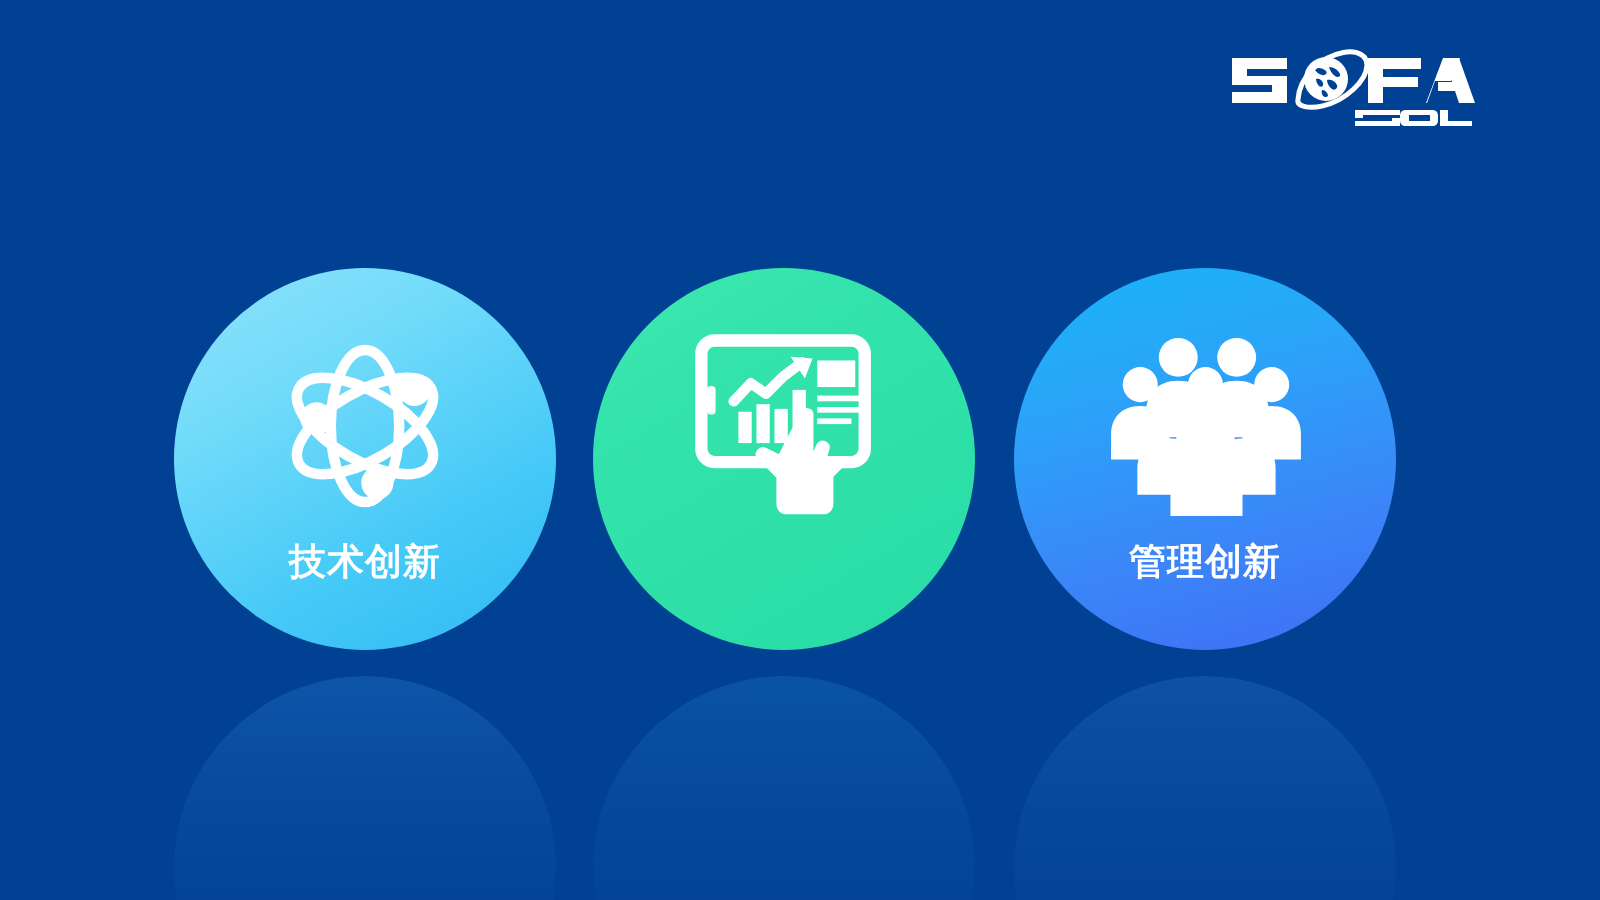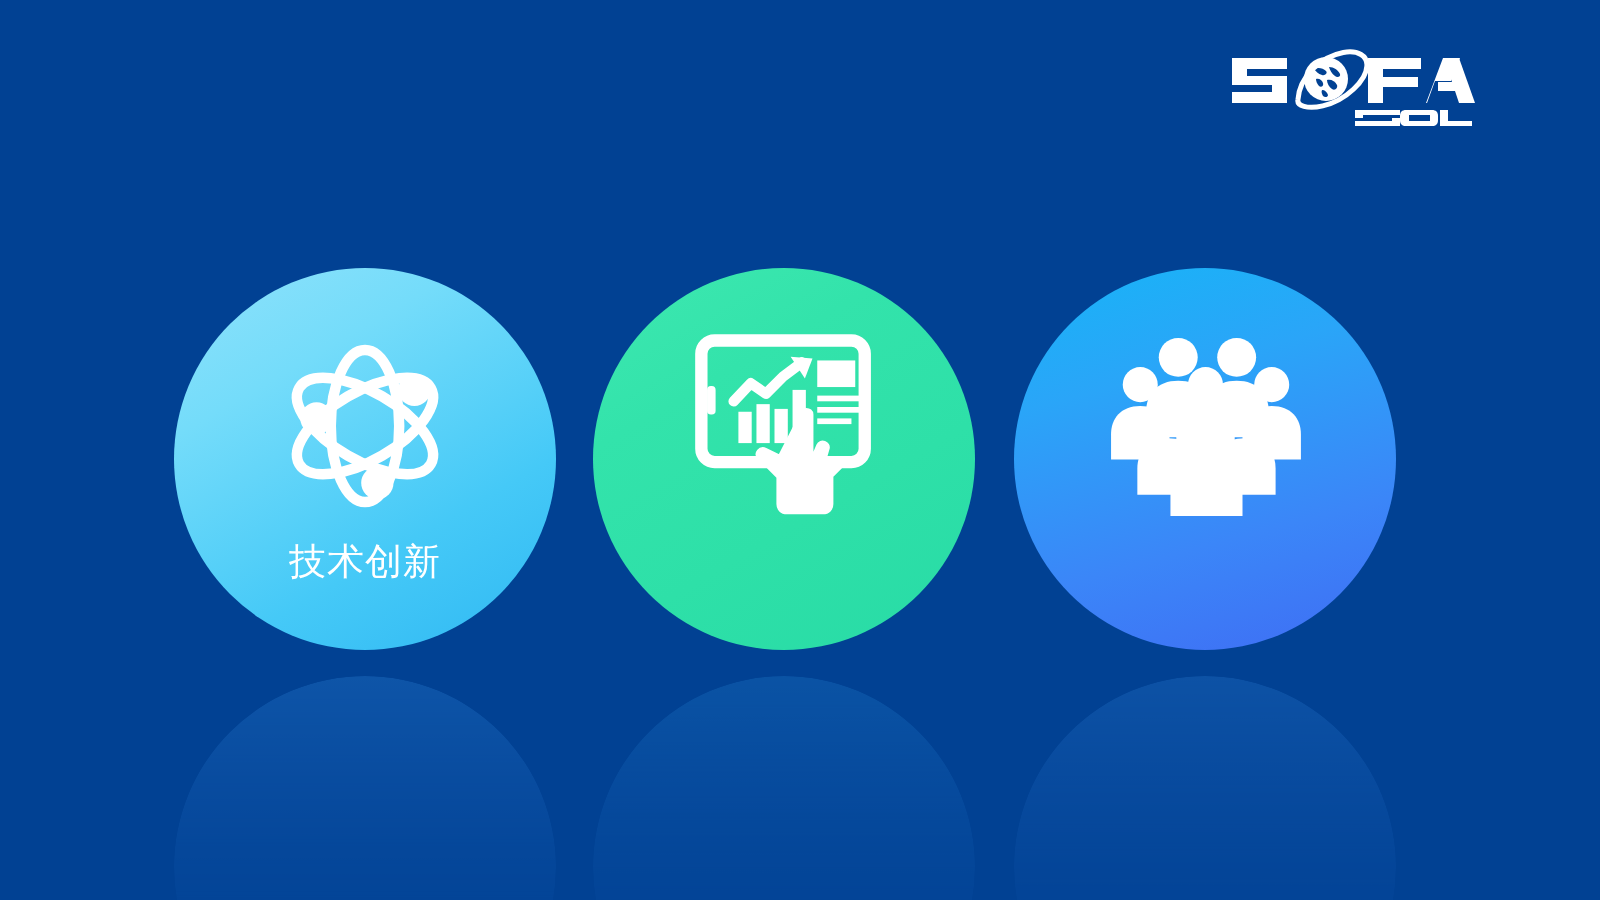--- a/index.html
+++ b/index.html
@@ -67,21 +67,21 @@
 
   .circle-label {
     position:absolute;
     left:0; right:0;
     top:272px;
     text-align:center;
     color:#ffffff;
     font-size:37px;
     line-height:44px;
     letter-spacing:1px;
-    font-weight:400;
+    font-weight:700;
     white-space:nowrap;
   }
 
   
   #reflection-row {
     position:absolute;
     left:0; top:676px;
     width:1600px; height:224px;
     overflow:hidden;
     pointer-events:none;
@@ -246,16 +246,17 @@
               </g>
 
               <g>
                 <circle cx="101" cy="95" r="22"></circle>
                 <path d="M101 122 c-24 0 -37 16 -37 36 l0 29 l74 0 l0 -29 c0 -20 -13 -36 -37 -36 Z"></path>
               </g>
             </g>
           </svg>
         </div>
       </div>
+      <div class="circle-label">管理创新</div>
     </div>
 
   </div>
 </div>
 
 </body></html>

